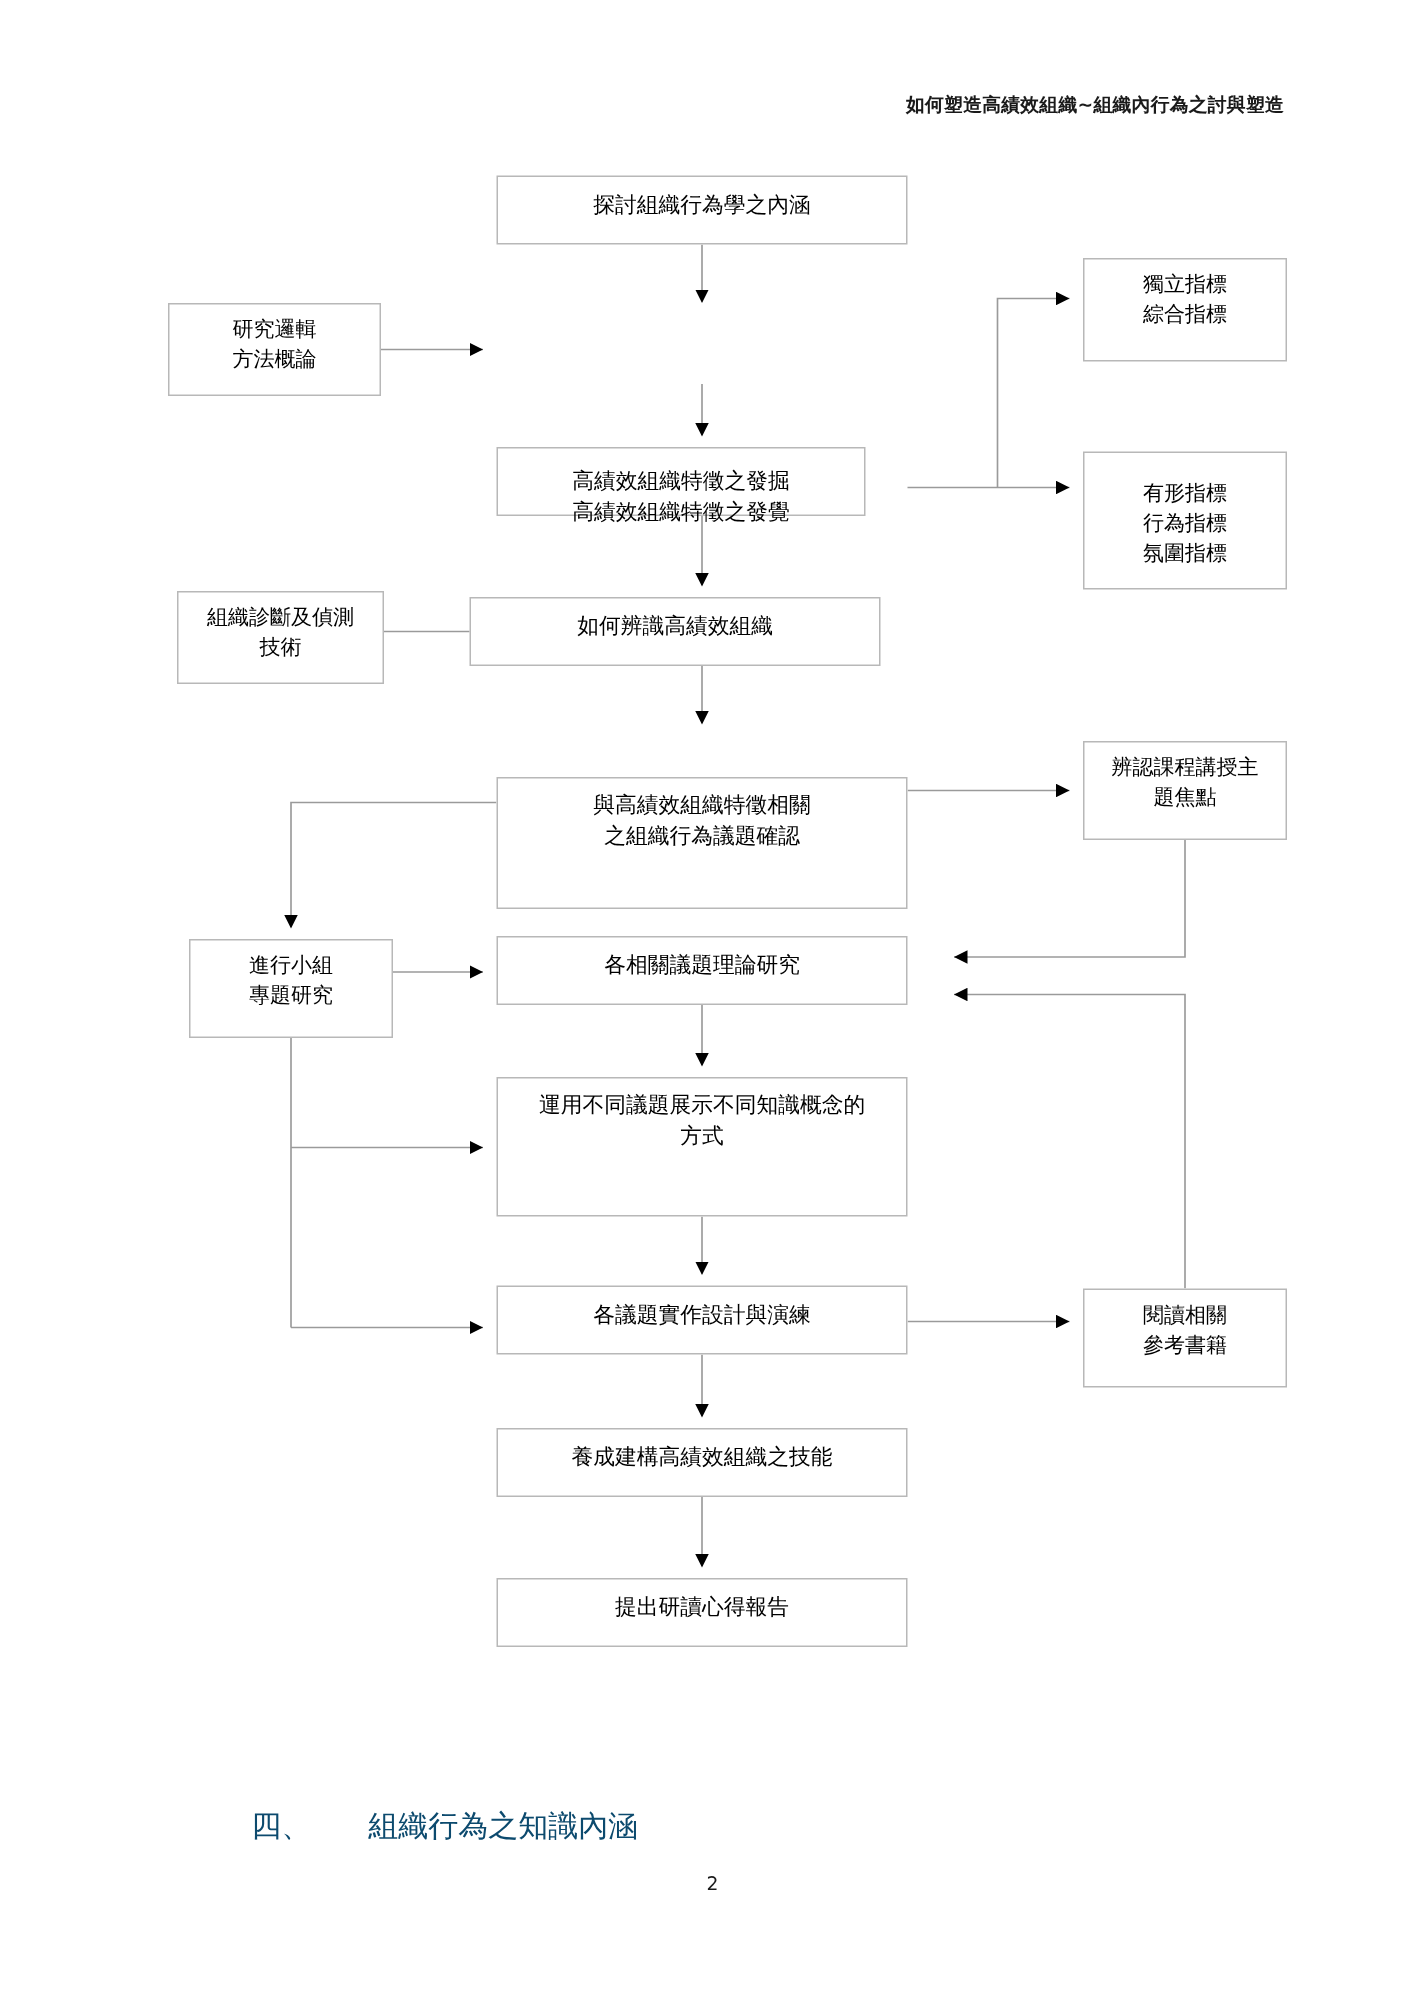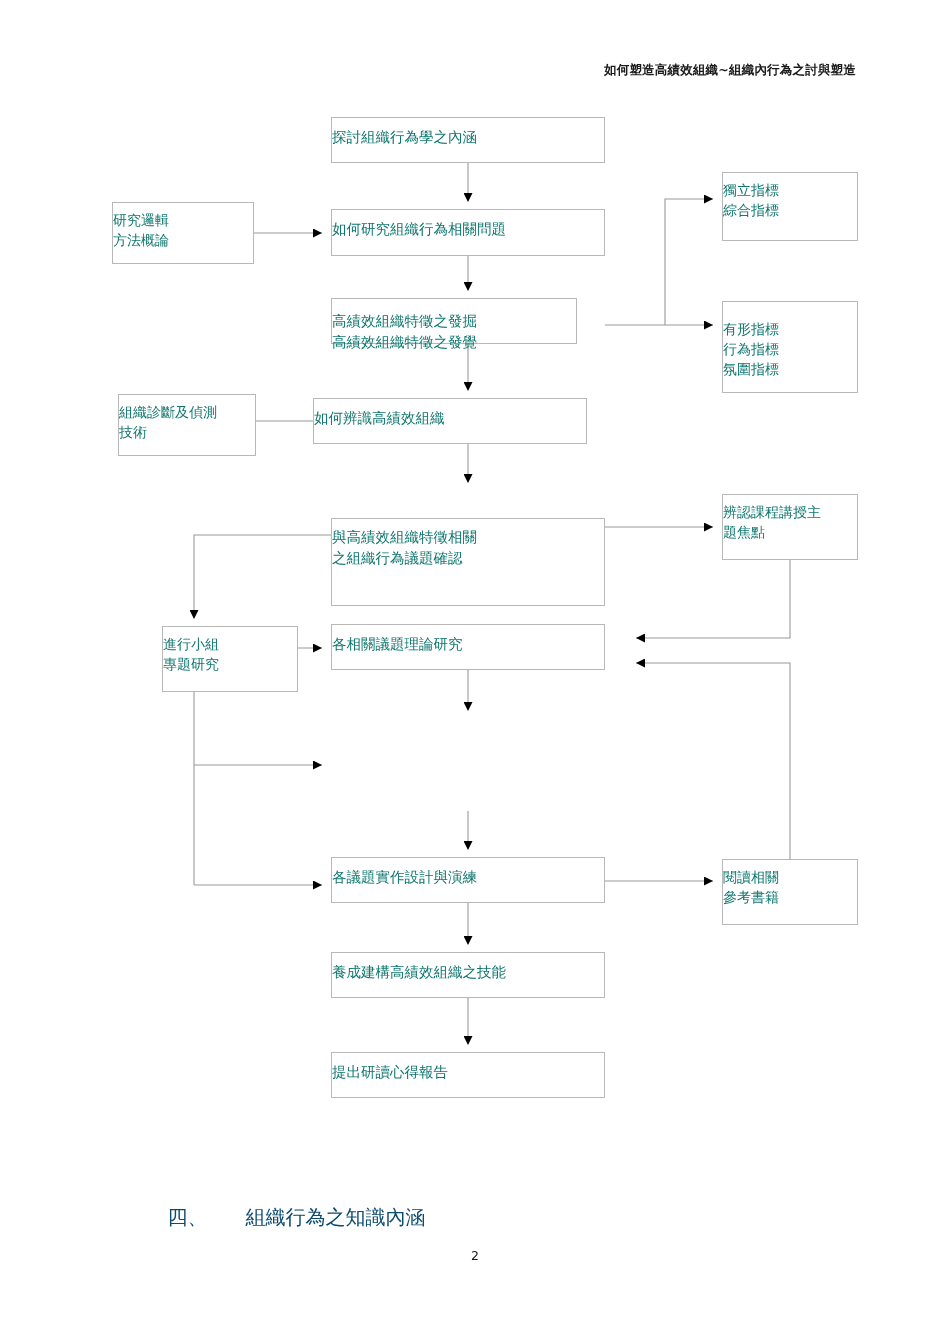--- a/index.html
+++ b/index.html
@@ -31,22 +31,22 @@
     white-space: nowrap;
   }
   
   .node {
     position: absolute;
     box-sizing: border-box;
     border: 1px solid #b8b8b8;
     background: #ffffff;
     font-size: 14.5px;
     line-height: 1.42;
-    color: #0f766e;
-    text-align: left;
+    color: #000000;
+    text-align: center;
     padding-top: 9px;
     white-space: pre-line;
   }
   .node.small {
     font-size: 14px;
   }
   
   .svg-layer {
     position: absolute;
     left: 0;
@@ -125,46 +125,47 @@
 
     <path class="conn" d="M790,560 L790,638 L636,638" marker-end="url(#ar-l)"></path>
 
     <path class="conn" d="M790,859 L790,663 L636,663" marker-end="url(#ar-l)"></path>
 
     <path class="conn" d="M605,881 L713,881" marker-end="url(#ar-r)"></path>
   </svg>
 
   <div class="node" style="left:331px; top:117px; width:274px; height:46px;">探討組織行為學之內涵</div>
 
-  <div class="node" style="left:331px; top:209px; width:274px; height:47px;">如何研究組織行為相關問題</div>
 
   <div class="node" style="left:331px; top:298px; width:246px; height:46px; padding-top:12px;">高績效組織特徵之發掘
 高績效組織特徵之發覺</div>
 
   <div class="node" style="left:313px; top:398px; width:274px; height:46px;">如何辨識高績效組織</div>
 
   <div class="node" style="left:331px; top:490px; width:274px; height:88px; padding-top:8px;margin-top:28px;">與高績效組織特徵相關
 之組織行為議題確認</div>
 
   <div class="node" style="left:331px; top:624px; width:274px; height:46px;">各相關議題理論研究</div>
 
+  <div class="node" style="left:331px; top:718px; width:274px; height:93px; padding-top:8px;">運用不同議題展示不同知識概念的
+方式</div>
 
   <div class="node" style="left:331px; top:857px; width:274px; height:46px;">各議題實作設計與演練</div>
 
   <div class="node" style="left:331px; top:952px; width:274px; height:46px;">養成建構高績效組織之技能</div>
 
   <div class="node" style="left:331px; top:1052px; width:274px; height:46px;">提出研讀心得報告</div>
 
   <div class="node small" style="left:112px; top:202px; width:142px; height:62px; padding-top:8px;">研究邏輯
 方法概論</div>
 
   <div class="node small" style="left:118px; top:394px; width:138px; height:62px; padding-top:8px;">組織診斷及偵測
 技術</div>
 
-  <div class="node small" style="left:126px; top:626px; width:136px; height:66px; padding-top:8px;margin-left:36px;">進行小組
+  <div class="node small" style="left:126px; top:626px; width:136px; height:66px; padding-top:8px;">進行小組
 專題研究</div>
 
   <div class="node small" style="left:722px; top:172px; width:136px; height:69px; padding-top:8px;">獨立指標
 綜合指標</div>
 
   <div class="node small" style="left:722px; top:301px; width:136px; height:92px; padding-top:18px;">有形指標
 行為指標
 氛圍指標</div>
 
   <div class="node small" style="left:722px; top:494px; width:136px; height:66px; padding-top:8px;">辨認課程講授主

